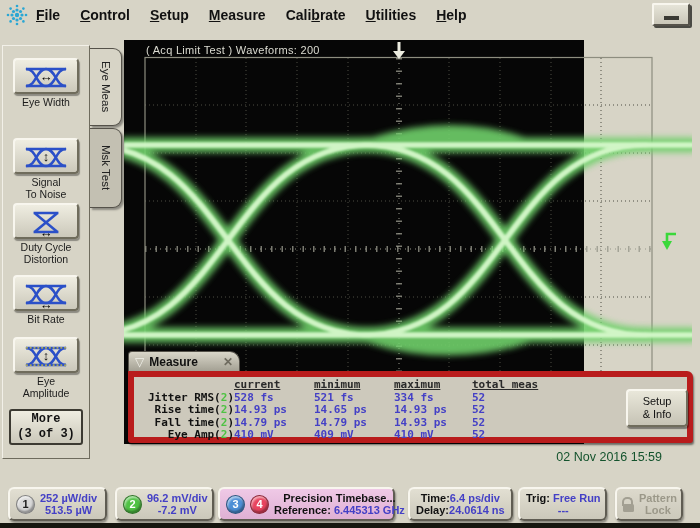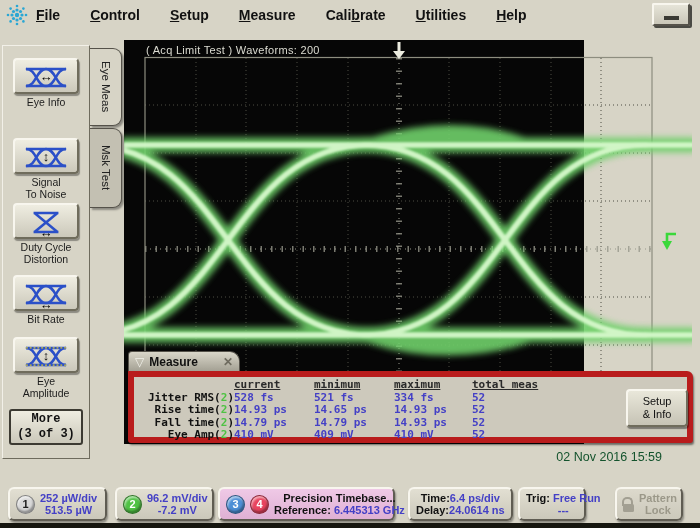--- a/index.html
+++ b/index.html
@@ -1,20 +1,20 @@
 <!DOCTYPE html>
 <html style="--c-trace: #6fd06a; --c-trace-core: #d6f8cb; --c-vblue: #4440c6; --c-ch1: #d9d9d9; --c-ch2: #4fc244; --c-ch3: #4d8fd6; --c-ch4: #e8445f; --c-pink: #dfb0d4; --c-mode: #bada90; --c-logo-blue: #2aa7d4;"><head>
 <meta charset="utf-8">
 <style>
   html,body{margin:0;padding:0;}
   .window{position:relative;width:700px;height:528px;background:#d7d4c6;font-family:"Liberation Sans",sans-serif;overflow:hidden;}
   
   .menubar{position:absolute;left:0;top:0;width:700px;height:30px;display:flex;align-items:center;}
   .logo{position:absolute;left:4px;top:2px;width:26px;height:26px;}
-  #menu-items{position:absolute;left:36px;top:0;height:30px;display:flex;align-items:center;gap:30px;}
+  #menu-items{position:absolute;left:36px;top:0;height:30px;display:flex;align-items:center;gap:20px;}
   .menu-item{font-size:14px;font-weight:600;color:#111;cursor:default;}
   .minimize{position:absolute;right:10px;top:3px;width:38px;height:23px;background:linear-gradient(180deg,#e6e4d8,#c9c6b8);border:2px solid;border-color:#f8f6ee #55524a #55524a #f8f6ee;border-radius:2px;box-shadow:2px 2px 0 #4a4a44;display:flex;align-items:flex-end;justify-content:center;padding:0 0 4px 0;box-sizing:border-box;}
   .minbar{width:15px;height:4px;background:#3a3a34;display:block;}
   
   .mode-label{position:absolute;left:4px;top:30px;width:104px;height:15px;background:linear-gradient(180deg,#cce6a2,#a8cc7c);border-radius:5px 5px 0 0;font-size:11px;font-weight:bold;color:#223a16;display:flex;align-items:center;justify-content:center;}
   
   .sidebar{position:absolute;left:2px;top:45px;width:88px;height:414px;border:1px solid;border-color:#f2f0e8 #6e6b5d #6e6b5d #f2f0e8;box-sizing:border-box;}
   .sb-item{position:absolute;left:0;width:100%;display:flex;flex-direction:column;align-items:center;}
   .icon-btn{position:relative;width:66px;height:36px;background:linear-gradient(180deg,#efede1,#cbc8ba);border:2px solid;border-color:#f8f6ee #6f6c5c #6f6c5c #f8f6ee;border-radius:4px;box-shadow:1px 2px 1px rgba(0,0,0,.35);padding:0;cursor:pointer;}
   .icon-btn svg{display:block;margin:3px auto 0;}
@@ -52,21 +52,21 @@
   .chip1{background:var(--c-ch1);color:#222;}
   .chip2{background:var(--c-ch2);color:#fff;}
   .chip3{background:var(--c-ch3);color:#fff;}
   .chip4{background:var(--c-ch4);color:#fff;}
   .lines{display:flex;flex-direction:column;line-height:12.5px;white-space:nowrap;}
   .blue{color:var(--c-vblue);}
   .bb-ch1{left:8px;width:99px;}
   .bb-ch2{left:115px;width:99px;}
   .bb-tb{left:218px;width:177px;background:linear-gradient(180deg,#efc9e6,var(--c-pink));}
   .bb-time{left:408px;width:105px;}
-  .bb-trig{left:518px;width:68px;}
+  .bb-trig{left:518px;width:89px;}
   .bb-plock{left:615px;width:68px;color:#9b9889;background:linear-gradient(180deg,#dcd9cc,#ccc9bb);align-items:center;}
   .bb-plock .lines{color:#9b9889;line-height:12px;font-weight:bold;}
   .lock{position:relative;width:11px;height:8px;background:#a29f92;border-radius:1.5px;margin-top:7px;flex:0 0 auto;}
   .lock::before{content:"";position:absolute;left:-1px;top:-7px;width:7px;height:7px;border:2px solid #a29f92;border-bottom:none;border-radius:5px 5px 0 0;}
   .bottom-strip{position:absolute;left:0;bottom:0;width:700px;height:5px;background:#16160f;}
 </style>
 </head>
 <body>
 
 <div class="window">
@@ -111,21 +111,21 @@
   <div class="sidebar">
     <div id="sidebar-buttons">
         <div class="sb-item" style="top: 12px;">
           <button class="icon-btn"><span><svg viewBox="0 0 46 26" width="44" height="25">
                 <g fill="none" stroke="#2b50c8" stroke-width="2.6">
                   <path d="M2,4 H44 M2,22 H44"></path>
                   <path d="M2,4 C13,4 13,22 23,22 C33,22 33,4 44,4"></path>
                   <path d="M2,22 C13,22 13,4 23,4 C33,4 33,22 44,22"></path>
                 </g>
               </svg></span><span class="arrow mid">↔</span></button>
-          <div class="sb-label">Eye Info</div>
+          <div class="sb-label">Eye Width</div>
         </div>
         <div class="sb-item" style="top: 92px;">
           <button class="icon-btn"><span><svg viewBox="0 0 46 26" width="44" height="25">
                 <g fill="none" stroke="#2b50c8" stroke-width="2.6">
                   <path d="M2,4 H44 M2,22 H44"></path>
                   <path d="M2,4 C13,4 13,22 23,22 C33,22 33,4 44,4"></path>
                   <path d="M2,22 C13,22 13,4 23,4 C33,4 33,22 44,22"></path>
                 </g>
               </svg></span><span class="arrow mid">↕</span></button>
           <div class="sb-label">Signal<br>To Noise</div>

